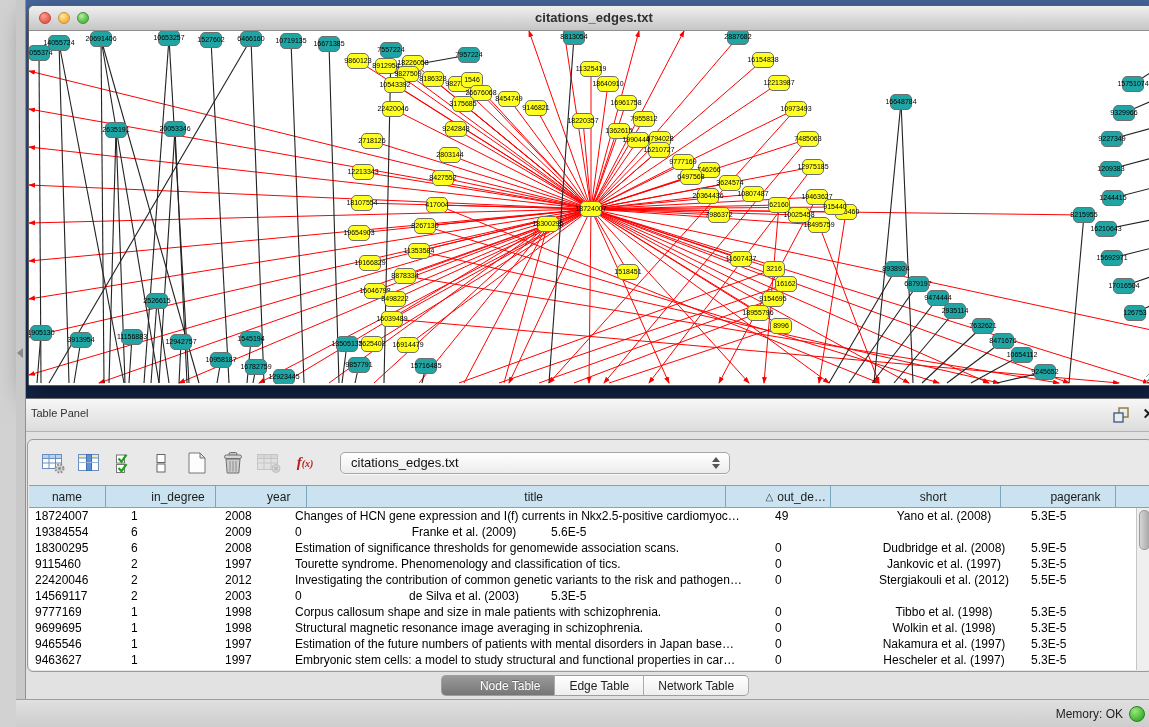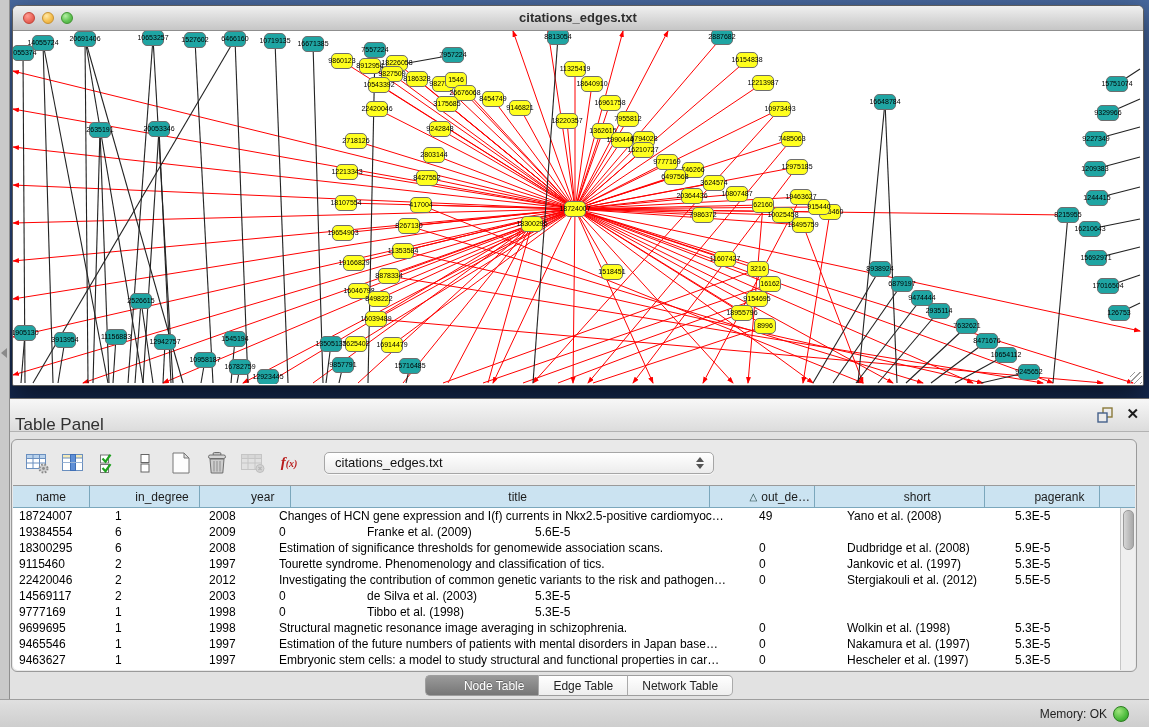--- a/index.html
+++ b/index.html
@@ -1,19 +1,19 @@
 <!DOCTYPE html>
 <html><head>
 <meta charset="utf-8">
 <style>
   html,body{margin:0;padding:0;}
   body{width:1149px;height:727px;position:relative;overflow:hidden;
        font-family:"Liberation Sans",sans-serif;background:#d2d2d2;
        -webkit-font-smoothing:antialiased;}
-  .app{position:absolute;inset:0;}
+  .app{position:absolute;inset:0;margin-left:16px;}
 
   
   .left-strip{position:absolute;left:0;top:0;width:9px;height:699px;
     background:#c9c9c9;border-right:1px solid #8f8f8f;z-index:3;}
   .collapse-handle{position:absolute;left:1px;top:348px;width:0;height:0;
     border-top:5px solid transparent;border-bottom:5px solid transparent;
     border-right:6px solid #8a8a8a;}
 
   
   .desktop{position:absolute;left:9px;top:0;width:1140px;height:398px;
@@ -37,21 +37,21 @@
     border-radius:0 0 2px 2px;overflow:hidden;}
   .canvas svg{display:block;}
   .grip{position:absolute;right:1px;bottom:1px;width:12px;height:12px;
     background:repeating-linear-gradient(135deg,transparent 0 3px,#9a9a9a 3px 4px);}
 
   
   .table-panel{position:absolute;left:9px;top:398px;width:1140px;height:301px;
     background:#e2e2e2;border-top:1px solid #6b6b6b;}
   .tp-header{position:absolute;left:0;top:0;right:0;height:32px;
     background:linear-gradient(#f7f7f7,#dcdcdc);border-bottom:1px solid #b2b2b2;}
-  .tp-title{position:absolute;left:6px;top:16px;font-size:17px;color:#303030;}
+  .tp-title{position:absolute;left:6px;top:8px;font-size:11px;color:#303030;}
   .float-ic{position:absolute;right:36px;top:8px;width:16px;height:16px;cursor:pointer;}
   .close-x{position:absolute;right:10px;top:6px;font-size:15px;font-weight:bold;color:#1c1c1c;cursor:pointer;}
 
   .panel-box{position:absolute;left:2px;top:40px;width:1126px;height:233px;
     border:1px solid #9a9a9a;border-radius:6px;background:#e9e9e9;box-sizing:border-box;}
   .toolbar{position:absolute;left:0;top:0;right:0;height:45px;display:flex;align-items:center;padding-left:10px;}
   .tool-btn{width:30px;height:28px;display:flex;align-items:center;justify-content:center;margin-right:6px;cursor:pointer;}
   .tool-btn.disabled{opacity:.45;cursor:default;}
   .fx{font-family:"Liberation Serif",serif;font-style:italic;font-weight:bold;font-size:15px;color:#b91c1c;}
   .fx small{font-size:10px;}
@@ -67,21 +67,21 @@
   .tablewrap{position:absolute;left:1px;right:1px;top:45px;bottom:1px;background:#fff;
     border-top:1px solid #9a9a9a;border-radius:0 0 5px 5px;overflow:hidden;}
   .thead{display:flex;height:21px;background:#cbe3f1;border-bottom:1px solid #7ba7bc;gap:35px;}
   .th{box-sizing:border-box;border-right:1px solid #7ba7bc;display:flex;align-items:center;
      justify-content:center;font-size:12px;color:#1b1b1b;white-space:nowrap;overflow:hidden;}
   .th .sg{margin-right:4px;font-size:10px;color:#244;}
   .tr{display:flex;height:16px;align-items:center;cursor:default;}
   .td{box-sizing:border-box;padding-left:6px;font-size:12px;color:#000;
      white-space:nowrap;overflow:hidden;}
   .c-name{width:96px;} .c-indeg{width:94px;} .c-year{width:70px;} .c-title{width:480px;}
-  .c-outdeg{width:88px;} .c-short{width:168px;} .c-pr{width:100px;} .c-fill{flex:1;border-right:none;}
+  .c-outdeg{width:88px;} .c-short{width:168px;text-align:center;} .c-pr{width:100px;} .c-fill{flex:1;border-right:none;}
   .vscroll{position:absolute;top:22px;bottom:0;right:0;width:14px;background:#efefef;
     border-left:1px solid #c6c6c6;}
   .vthumb{position:absolute;left:2px;top:2px;width:9px;height:38px;border-radius:5px;
     background:linear-gradient(90deg,#d6d6d6,#a8a8a8);border:1px solid #9a9a9a;}
 
   .tabs{position:absolute;left:0;right:0;top:276px;height:21px;display:flex;justify-content:center;}
   .seg{height:21px;box-sizing:border-box;display:flex;align-items:center;padding:0 14px;
     font-size:12px;background:linear-gradient(#ffffff,#eeeeee);color:#222;
     border-top:1px solid #9e9e9e;border-bottom:1px solid #9e9e9e;border-right:1px solid #aaa;cursor:pointer;}
   .seg:first-child{border-left:1px solid #9e9e9e;border-radius:5px 0 0 5px;padding-left:38px;}
@@ -891,20 +891,21 @@
               <div class="td c-indeg">2</div>
               <div class="td c-year">2003</div>
               <div class="td c-outdeg">0</div>
               <div class="td c-short">de Silva et al. (2003)</div>
               <div class="td c-pr">5.3E-5</div>
             </div>
             <div class="tr">
               <div class="td c-name">9777169</div>
               <div class="td c-indeg">1</div>
               <div class="td c-year">1998</div>
+              <div class="td c-title">Corpus callosum shape and size in male patients with schizophrenia.</div>
               <div class="td c-outdeg">0</div>
               <div class="td c-short">Tibbo et al. (1998)</div>
               <div class="td c-pr">5.3E-5</div>
             </div>
             <div class="tr">
               <div class="td c-name">9699695</div>
               <div class="td c-indeg">1</div>
               <div class="td c-year">1998</div>
               <div class="td c-title">Structural magnetic resonance image averaging in schizophrenia.</div>
               <div class="td c-outdeg">0</div>

